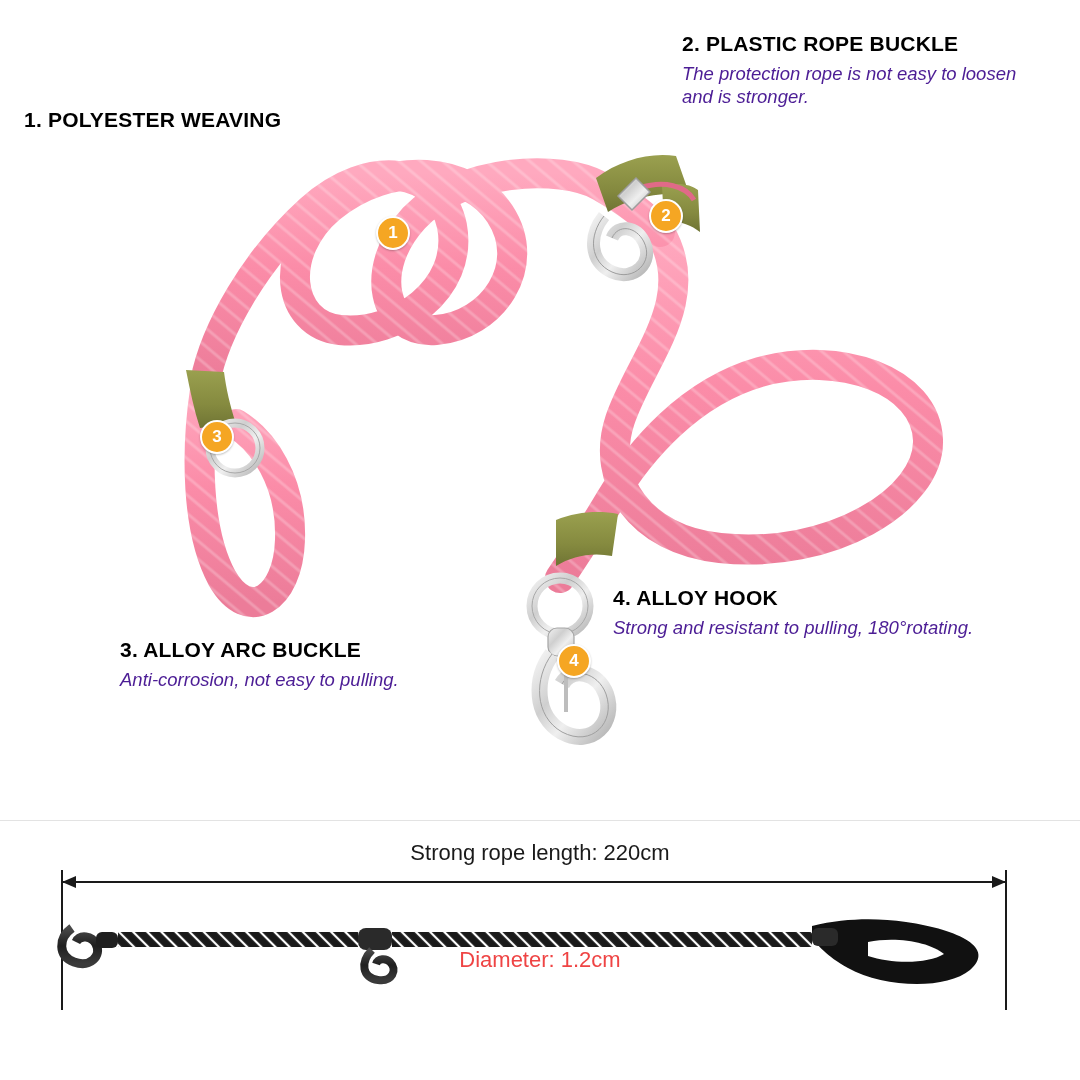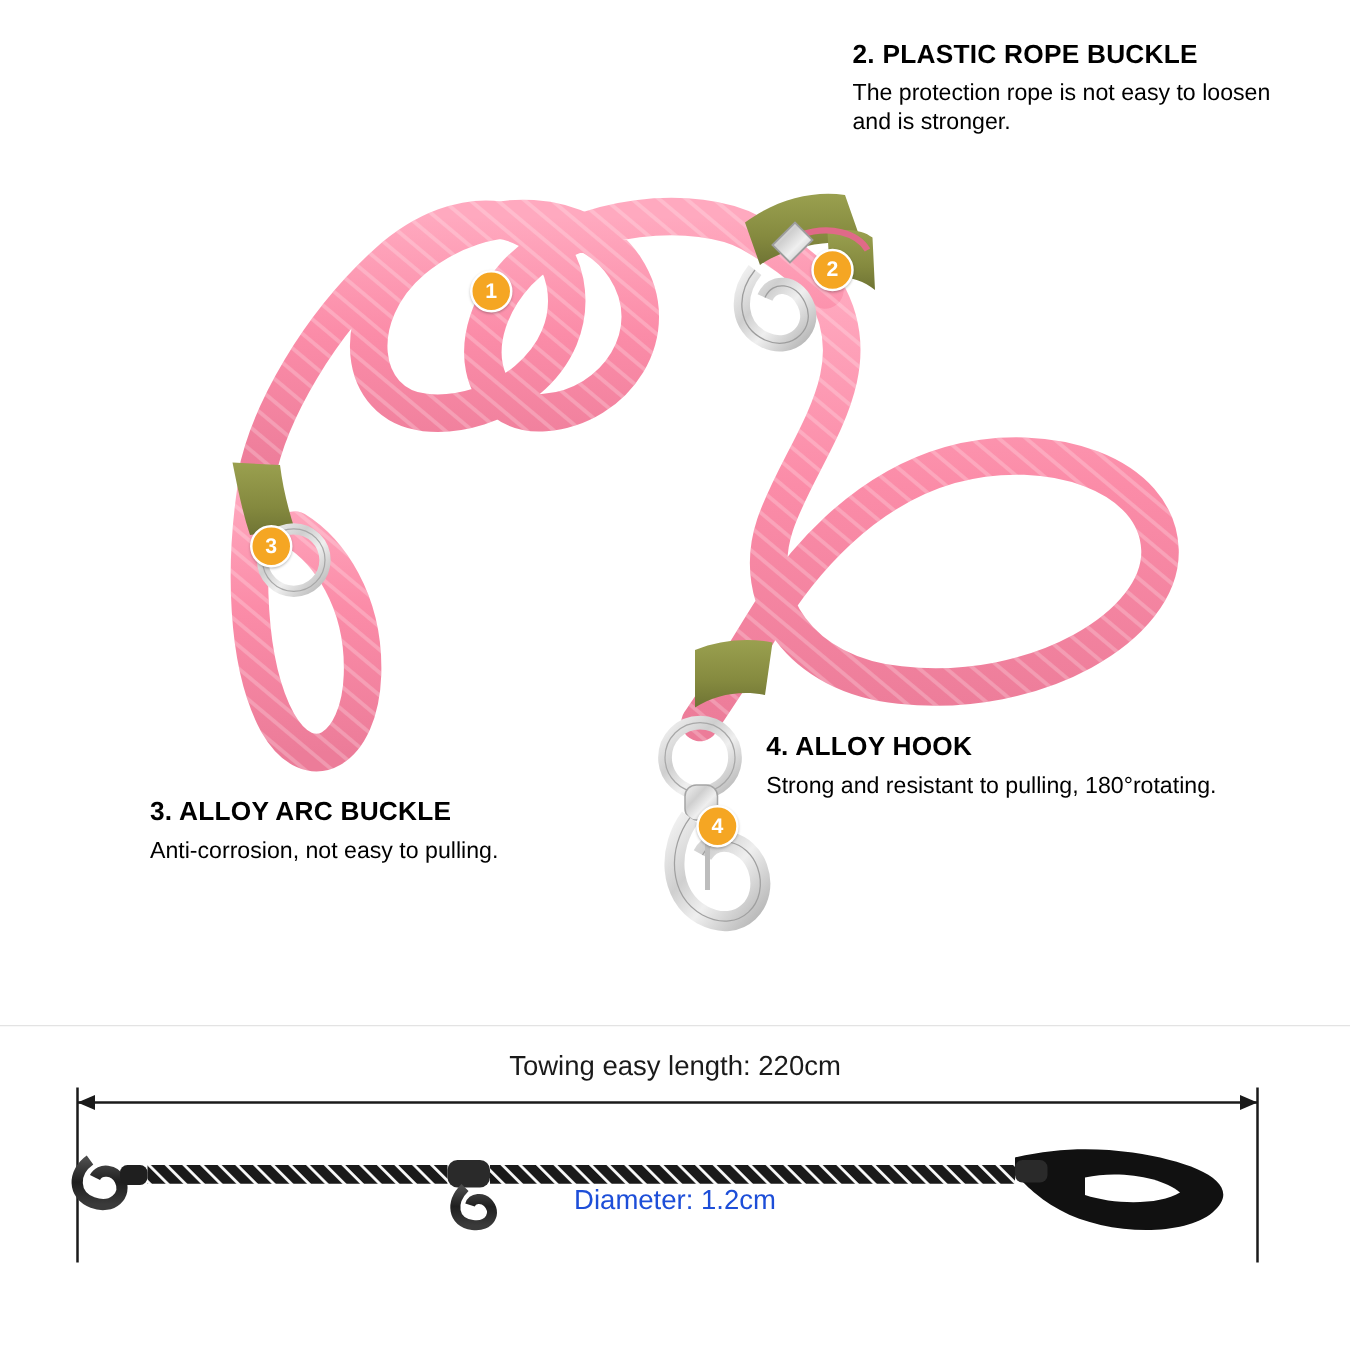--- a/index.html
+++ b/index.html
@@ -25,23 +25,24 @@
   }
   .callout .title {
     font-weight: bold;
     font-size: 21px;
     letter-spacing: 0.2px;
     color: #000000;
     white-space: nowrap;
   }
   .callout .desc {
     font-size: 18.5px;
-    color: #000000;
+    color: #4c1d95;
     margin-top: 6px;
     line-height: 1.25;
+    font-style: italic;
   }
   #callout-1 { left: 24px;  top: 108px; }
   #callout-2 { left: 682px; top: 32px;  width: 370px;}
   #callout-2 .desc { white-space: normal; }
   #callout-3 { left: 120px; top: 638px; }
   #callout-4 { left: 613px; top: 586px; }
 
   
   .marker {
     position: absolute;
@@ -81,21 +82,21 @@
     font-size: 22px;
     color: #1a1a1a;
   }
   .spec-diameter-label {
     position: absolute;
     left: 0;
     top: 127px;
     width: 1080px;
     text-align: center;
     font-size: 22px;
-    color: #1d4ed8;
+    color: #ef4444;
   }
   .top-divider {
     position: absolute;
     left: 0;
     top: 0;
     width: 1080px;
     height: 1px;
     background: #e3e3e3;
   }
 </style>
@@ -214,20 +215,21 @@
       <path d="M552 654
                C 534 678, 534 716, 562 732
                C 592 748, 616 722, 606 694
                C 598 672, 572 666, 562 684" fill="none" stroke="#a0a0a0" stroke-width="1"></path>
       <path d="M566 660 L 566 712" stroke="#bdbdbd" stroke-width="4"></path>
     </g>
   </svg>
 </div>
 
 <div class="callout" id="callout-1">
+  <div class="title">1. POLYESTER WEAVING</div>
 </div>
 
 <div class="callout" id="callout-2">
   <div class="title">2. PLASTIC ROPE BUCKLE</div>
   <div class="desc">The protection rope is not easy to loosen and is stronger.</div>
 </div>
 
 <div class="callout" id="callout-3">
   <div class="title">3. ALLOY ARC BUCKLE</div>
   <div class="desc">Anti-corrosion, not easy to pulling.</div>
@@ -239,21 +241,21 @@
 </div>
 
 <div class="marker" id="marker-1">1</div>
 <div class="marker" id="marker-2">2</div>
 <div class="marker" id="marker-3">3</div>
 <div class="marker" id="marker-4">4</div>
 
 <div class="spec">
   <div class="top-divider"></div>
 
-  <div class="spec-length-label">Towing easy length: 220cm</div>
+  <div class="spec-length-label">Strong rope length: 220cm</div>
 
   <svg width="1080" height="260" viewBox="0 0 1080 260" style="position:absolute;left:0;top:0;">
     <defs>
       <pattern id="weave2" width="10" height="10" patternUnits="userSpaceOnUse" patternTransform="rotate(45)">
         <rect width="10" height="10" fill="#1a1a1a"></rect>
         <path d="M0 5 H10" stroke="#ffffff" stroke-width="2.2"></path>
       </pattern>
       <linearGradient id="metalGrad2" x1="0" y1="0" x2="0" y2="1">
         <stop offset="0%" stop-color="#4a4a4a"></stop>
         <stop offset="50%" stop-color="#1f1f1f"></stop>

